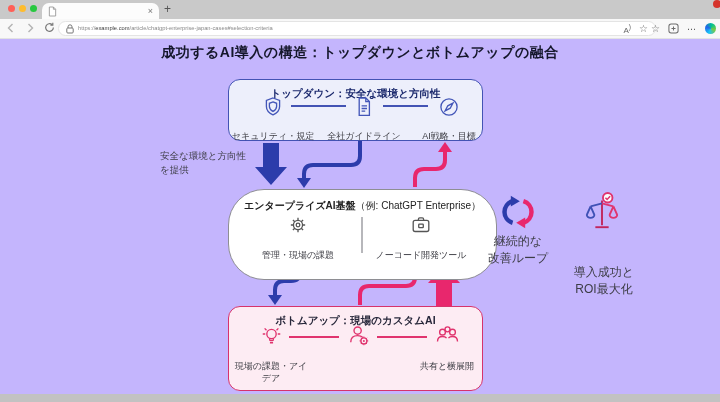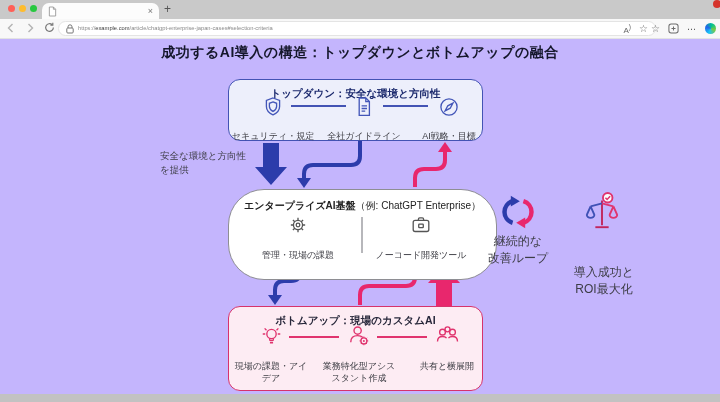--- a/index.html
+++ b/index.html
@@ -210,22 +210,20 @@
 デア</div>
       </div>
       <div class="item" style="left:82px;top:17px;width:96px;">
         <svg width="25" height="25" viewBox="0 0 40 40" fill="none" stroke="#e0346e" stroke-width="2.2">
           <circle cx="17" cy="10.5" r="5.8"></circle>
           <path d="M6,29 Q6,18.5 17,18.5 Q22.5,18.5 25.5,21.5"></path>
           <circle cx="27" cy="27" r="4.8"></circle>
           <circle cx="27" cy="27" r="1.6" fill="#e0346e" stroke="none"></circle>
           <path stroke-width="1.6" d="M31.8,27 H34 M27,31.8 V34 M22.2,27 H20 M27,22.2 V20 M30.4,30.4 L31.9,31.9 M23.6,23.6 L22.1,22.1 M30.4,23.6 L31.9,22.1 M23.6,30.4 L22.1,31.9"></path>
         </svg>
-        <div class="lbl">業務特化型アシス
-スタント作成</div>
       </div>
       <div class="item" style="left:170px;top:17px;width:96px;">
         <svg width="25" height="25" viewBox="0 0 40 40" fill="none" stroke="#e0346e" stroke-width="2.2">
           <circle cx="20" cy="8.5" r="4"></circle>
           <circle cx="12" cy="13" r="4.6"></circle>
           <circle cx="28" cy="13" r="4.6"></circle>
           <path d="M4,28 Q4,20 12,20 Q16.5,20 18.5,22.5 M36,28 Q36,20 28,20 Q23.5,20 21.5,22.5"></path>
         </svg>
         <div class="lbl">共有と横展開</div>
       </div>

